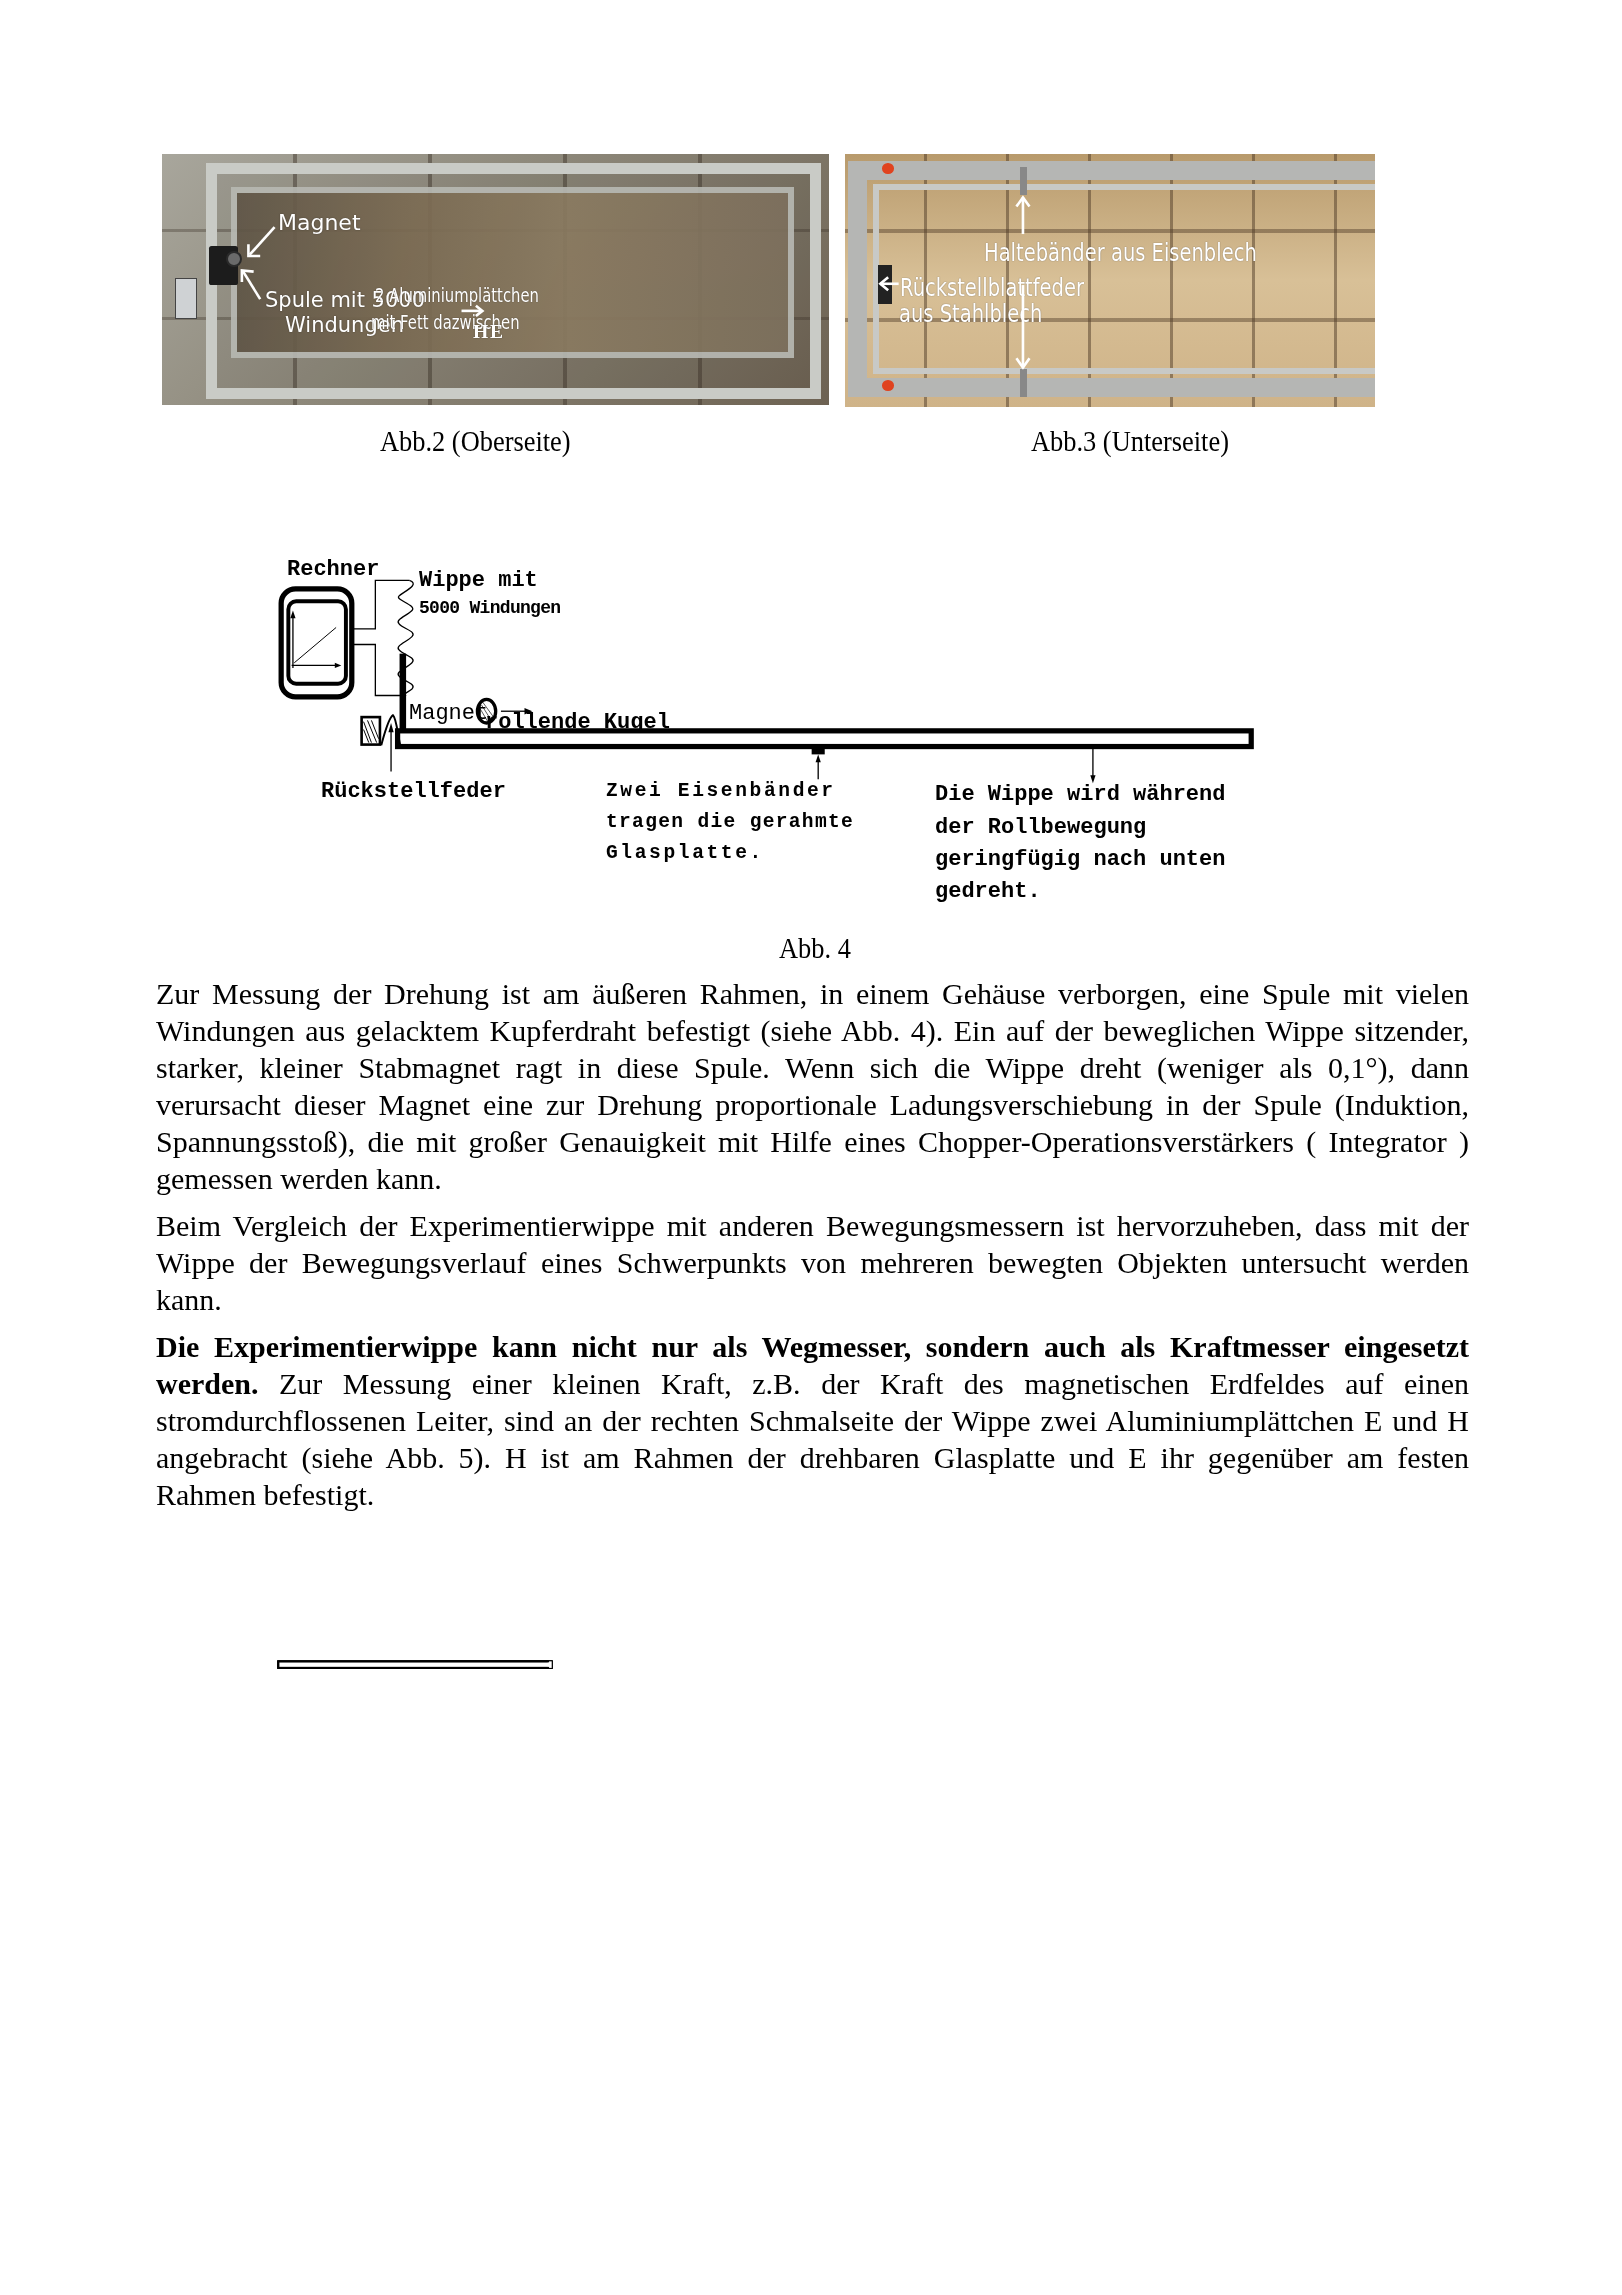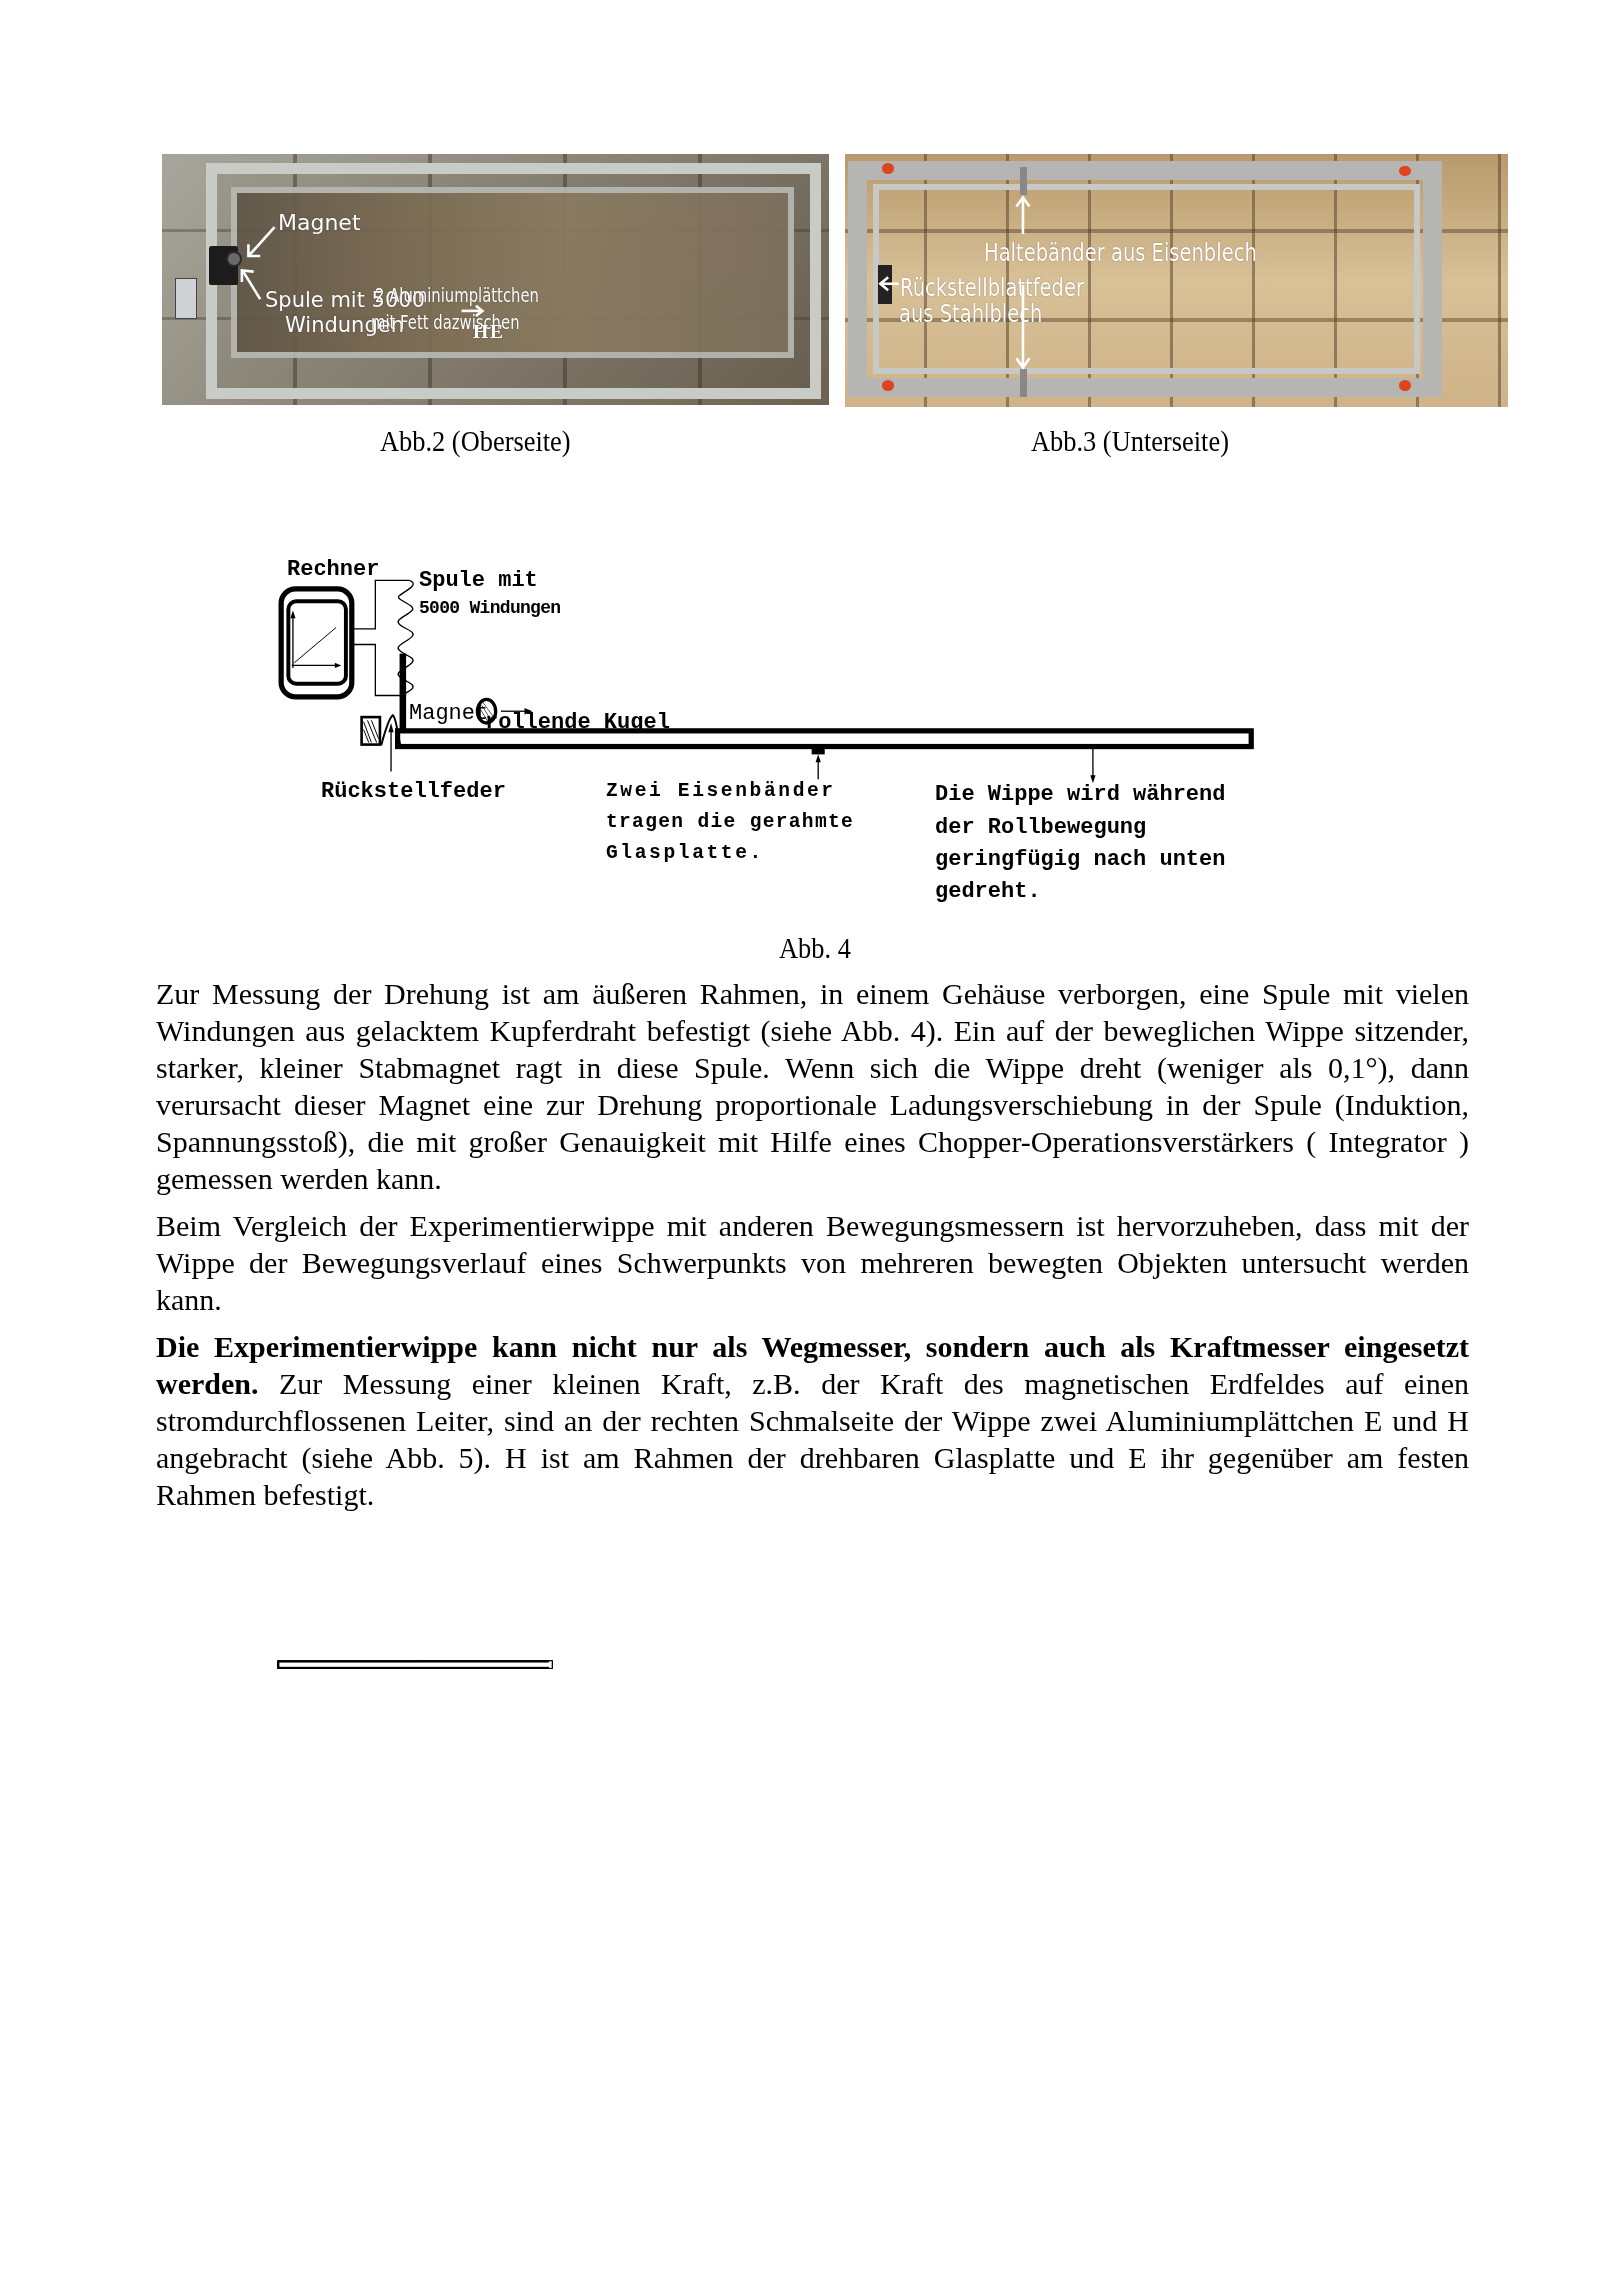--- a/index.html
+++ b/index.html
@@ -43,21 +43,21 @@
       <line x1="172" y1="112" x2="134" y2="154"></line>
         <polyline points="132,138 132,156 150,156"></polyline>
       <line x1="150" y1="222" x2="124" y2="180"></line>
         <polyline points="122,196 122,178 140,180"></polyline>
       <line x1="458" y1="240" x2="488" y2="240"></line>
         <polyline points="480,232 490,240 480,248"></polyline>
     </g>
   </svg>
 </div>
 
-<div class="photo" style="left:845px; top:154px; width:663px; height:253px; background:#14532d;">
+<div class="photo" style="left:845px; top:154px; width:530px; height:253px; background:#14532d;">
   <div class="abs" style="left:0;top:0;width:100%;height:100%;background:
        repeating-linear-gradient(90deg, transparent 0 79px, rgba(80,60,40,.5) 79px 82px),
        repeating-linear-gradient(0deg, transparent 0 85px, rgba(80,60,40,.45) 85px 89px),
        linear-gradient(180deg,#b89a6c 0%,#d8c097 50%,#cfb388 100%);"></div>
   <div class="abs" style="left:2.6px;top:6.5px;width:594px;height:236px;border:19.6px solid #b5b6b4;box-sizing:border-box;"></div>
   <div class="abs" style="left:27.5px;top:30px;width:547px;height:190px;border:6.5px solid #c8c9c6;box-sizing:border-box;"></div>
 
   <div class="abs" style="left:37px;top:9.2px;width:11.8px;height:10.5px;border-radius:50%;background:#e0431f;"></div>
 
   <div class="abs" style="left:554px;top:11.8px;width:11.8px;height:10.5px;border-radius:50%;background:#e0431f;"></div>
@@ -126,21 +126,21 @@
     <polygon points="386,261 398,266 386,271" fill="#000"></polygon>
 
     <rect x="825" y="322" width="20" height="10" fill="#000"></rect>
     <line x1="835" y1="370" x2="835" y2="340" stroke="#000" stroke-width="2"></line>
     <polygon points="831,344 835,332 839,344" fill="#000"></polygon>
 
     <line x1="1255" y1="322" x2="1255" y2="370" stroke="#000" stroke-width="2"></line>
     <polygon points="1251,364 1255,376 1259,364" fill="#000"></polygon>
   </svg>
   <div class="abs mono" style="left:15px;top:19.6px;font-size:22px;">Rechner</div>
-  <div class="abs mono" style="left:147px;top:31px;font-size:22px;">Spule mit</div>
+  <div class="abs mono" style="left:147px;top:31px;font-size:22px;">Wippe mit</div>
   <div class="abs mono" style="left:147px;top:61px;font-size:18px;letter-spacing:-0.7px;">5000 Windungen</div>
   <div class="abs mono" style="left:213px;top:131px;font-size:22px;margin-top:42px;">rollende Kugel</div>
   <div class="abs mono" style="left:137px;top:164px;font-size:22px;font-weight:normal;">Magnet</div>
   <div class="abs mono" style="left:49px;top:242px;font-size:22px;">Rückstellfeder</div>
   <div class="abs mono" style="left:334px;top:243px;font-size:19.6px;letter-spacing:2.6px;">Zwei Eisenbänder</div>
   <div class="abs mono" style="left:334px;top:274px;font-size:19.6px;letter-spacing:1.3px;">tragen die gerahmte</div>
   <div class="abs mono" style="left:334px;top:305px;font-size:19.6px;letter-spacing:2.6px;">Glasplatte.</div>
   <div class="abs mono" style="left:663px;top:245px;font-size:22px;">Die Wippe wird während</div>
   <div class="abs mono" style="left:663px;top:278px;font-size:22px;">der Rollbewegung</div>
   <div class="abs mono" style="left:663px;top:310px;font-size:22px;">geringfügig nach unten</div>

